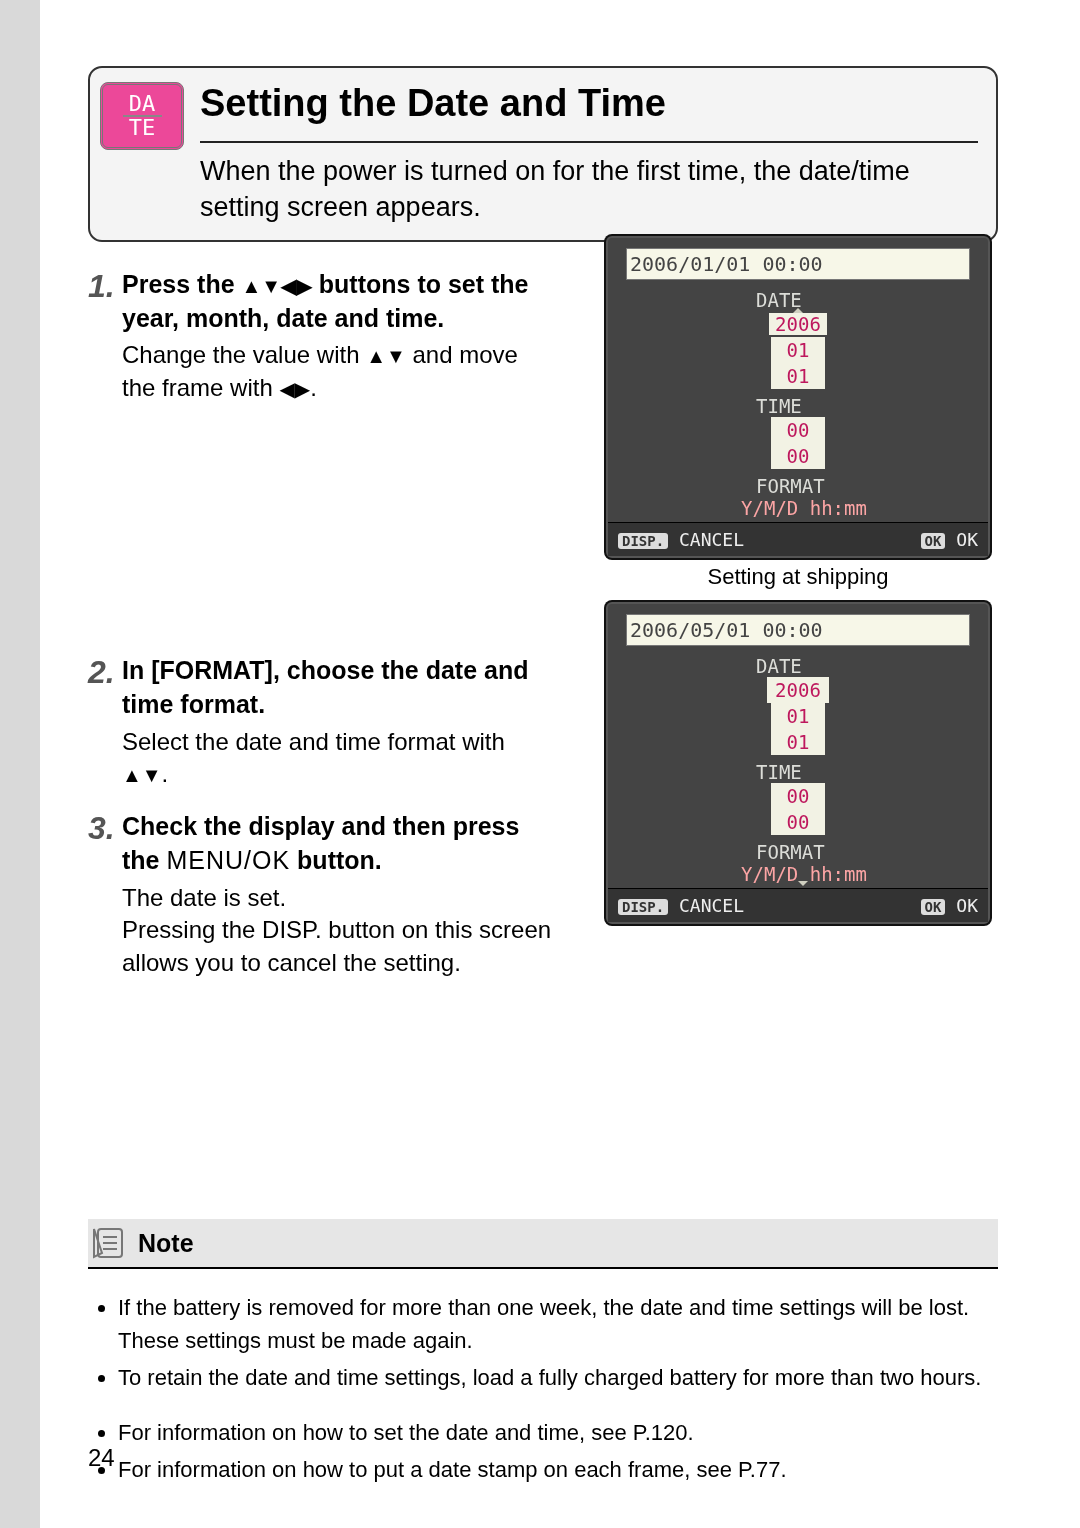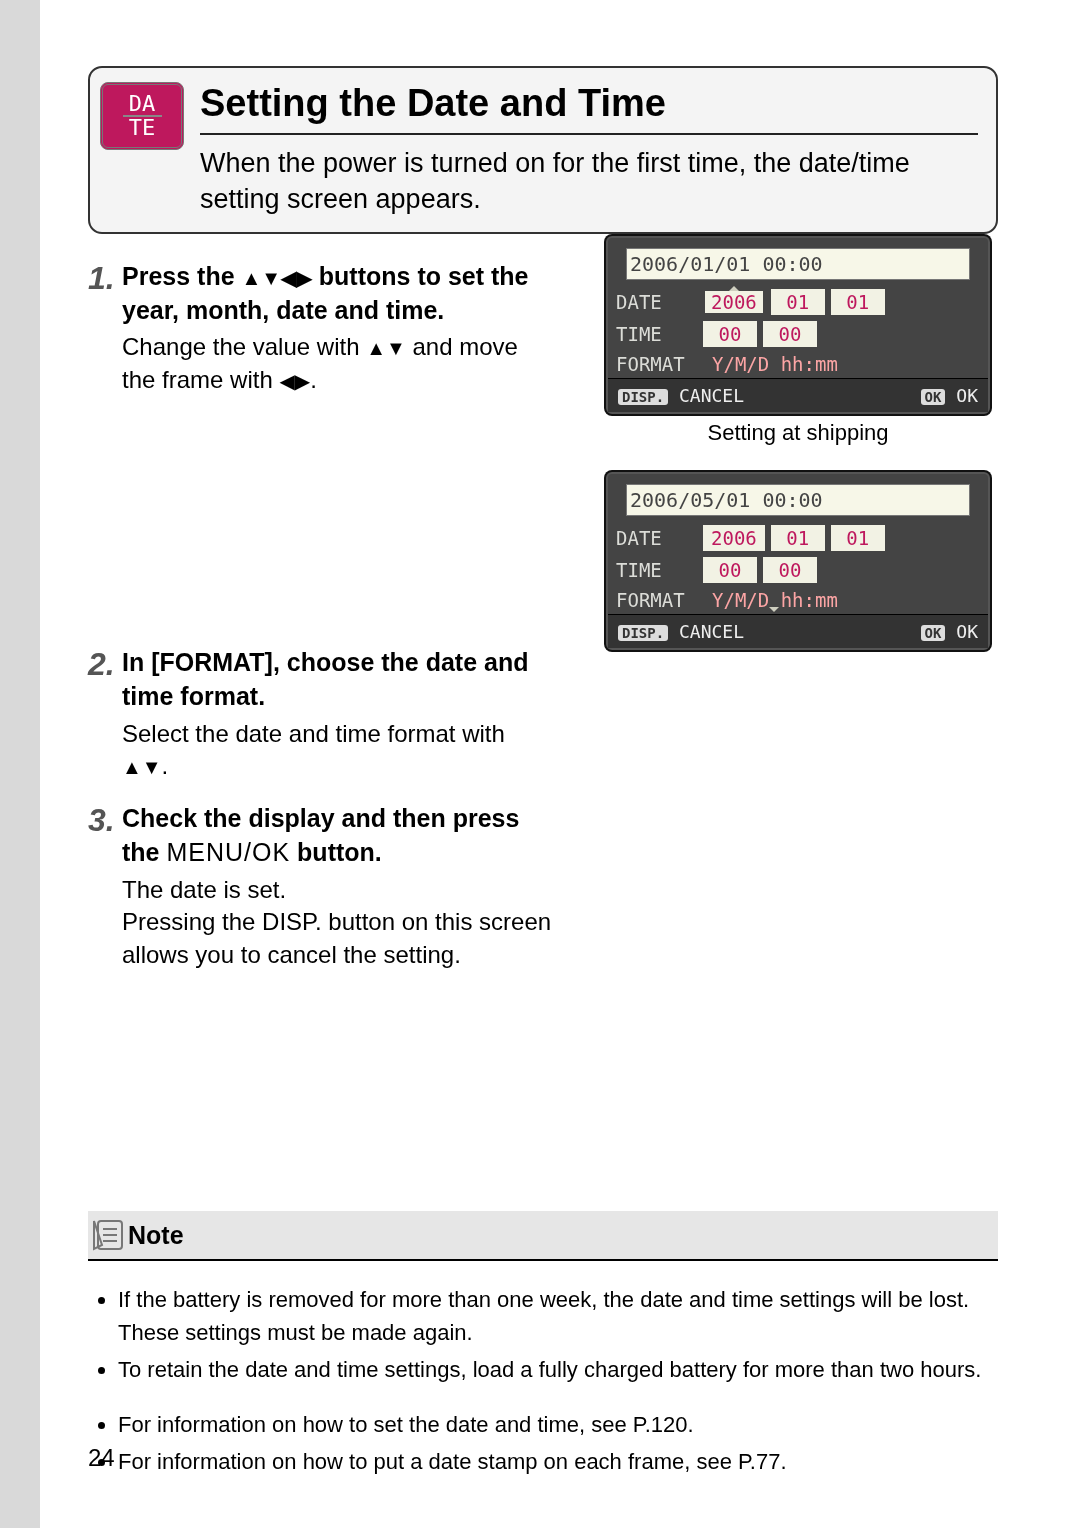--- a/index.html
+++ b/index.html
@@ -32,37 +32,37 @@
   padding: 14px 18px 14px 110px;
   position: relative;
   background: #f4f4f4;
 }
 .date-icon {
   position: absolute;
   left: 10px;
   top: 14px;
   width: 78px;
   height: 62px;
-  background: #be185d;
+  background: #ec4899;
   color: #fff;
   display: flex;
   align-items: center;
   justify-content: center;
   flex-direction: column;
   border-radius: 8px;
   border: 3px double #777;
   font-family: monospace;
   font-size: 22px;
   line-height: 1;
 }
 .title {
   font-size: 38px;
   font-weight: 900;
   border-bottom: 2px solid #222;
-  padding-bottom: 8px;
+  padding-bottom: 16px;
   margin-bottom: 10px;
 }
 .intro {
   font-size: 27px;
   line-height: 1.35;
 }
 .steps {
   margin-top: 26px;
 }
 .step {
@@ -117,20 +117,21 @@
   margin: 10px 18px 6px 18px;
   font-size: 20px;
   box-shadow: inset 0 0 0 1px #777;
 }
 .row {
   display: flex;
   align-items: center;
   padding: 3px 8px;
   font-size: 19px;
   color: #dcddd8;
+  flex-direction: column;
 }
 .row-label {
   width: 84px;
 }
 .cell {
   background: #f2f2e4;
   color: #be185d;
   padding: 2px 8px;
   margin: 0 3px;
   min-width: 38px;
@@ -176,28 +177,29 @@
   background: #ddd;
   color: #333;
   border-radius: 3px;
   padding: 0 4px;
   font-weight: 700;
   font-size: 14px;
 }
 .caption {
   text-align: center;
   font-size: 22px;
-  margin-bottom: 26px;
+  margin-bottom: 12px;
 }
 .info-section {
   margin-top: 240px;
 }
 .section-head {
   display: flex;
   align-items: center;
+  gap: 10px;
   border-bottom: 2px solid #000;
   background: #e6e6e6;
   padding: 6px 0 6px 4px;
   margin-bottom: 14px;
 }
 .sec-icon {
   width: 36px;
   height: 36px;
   border-radius: 4px;
 }

